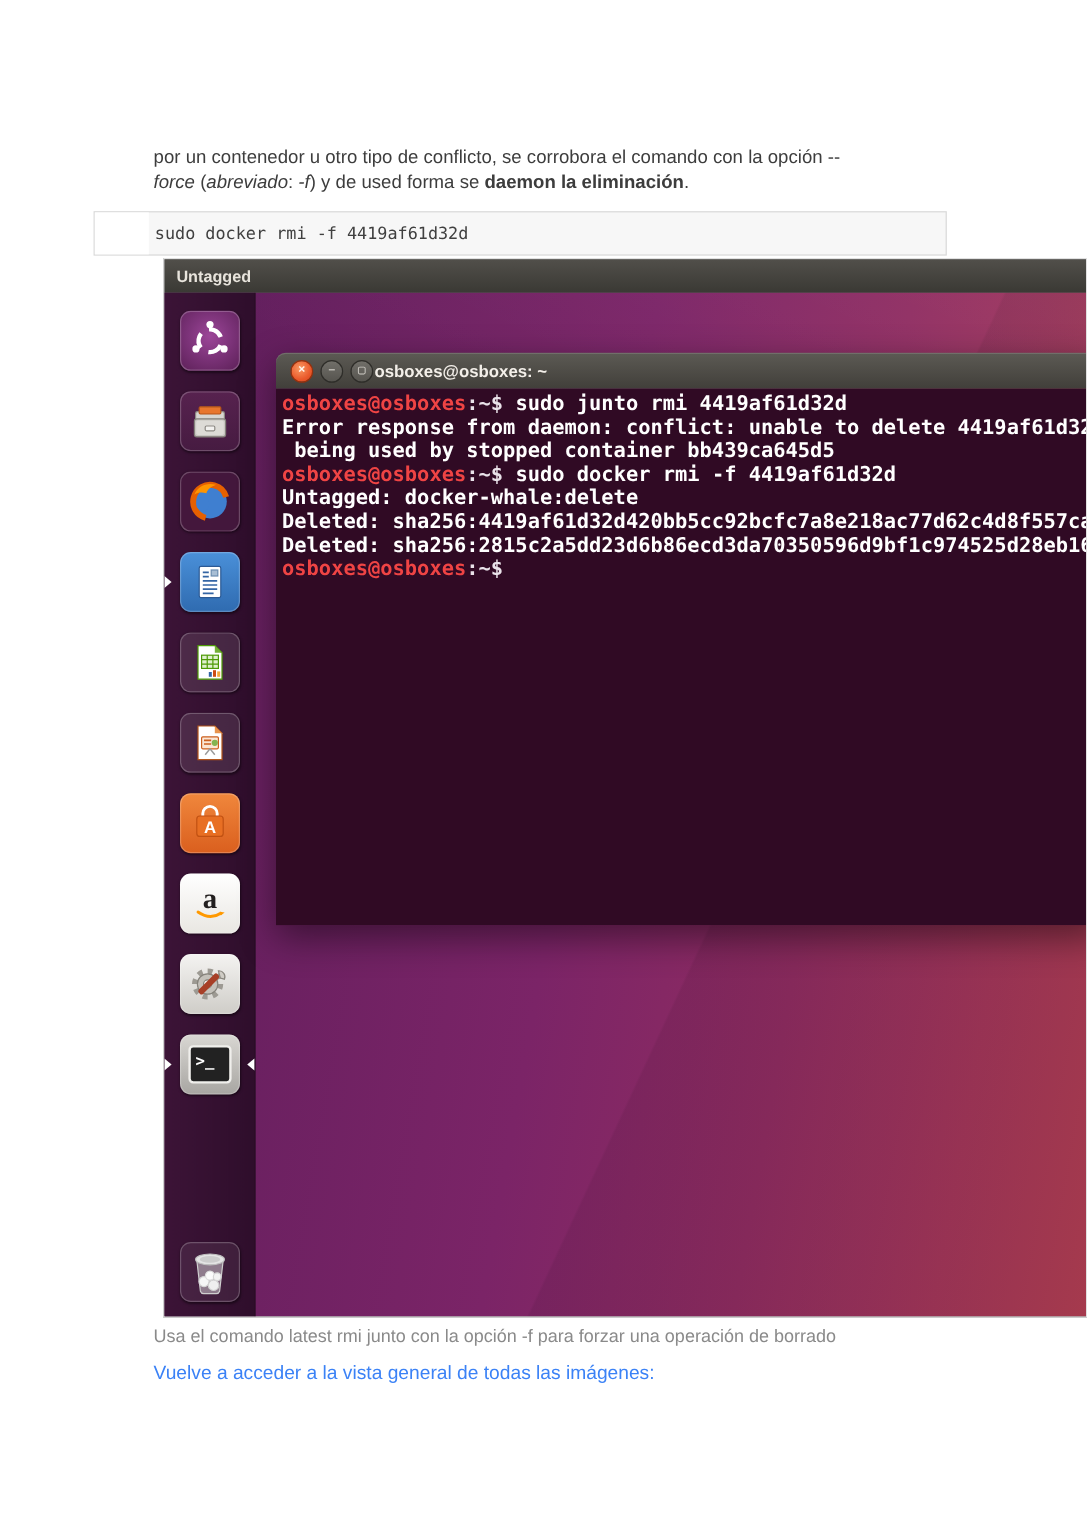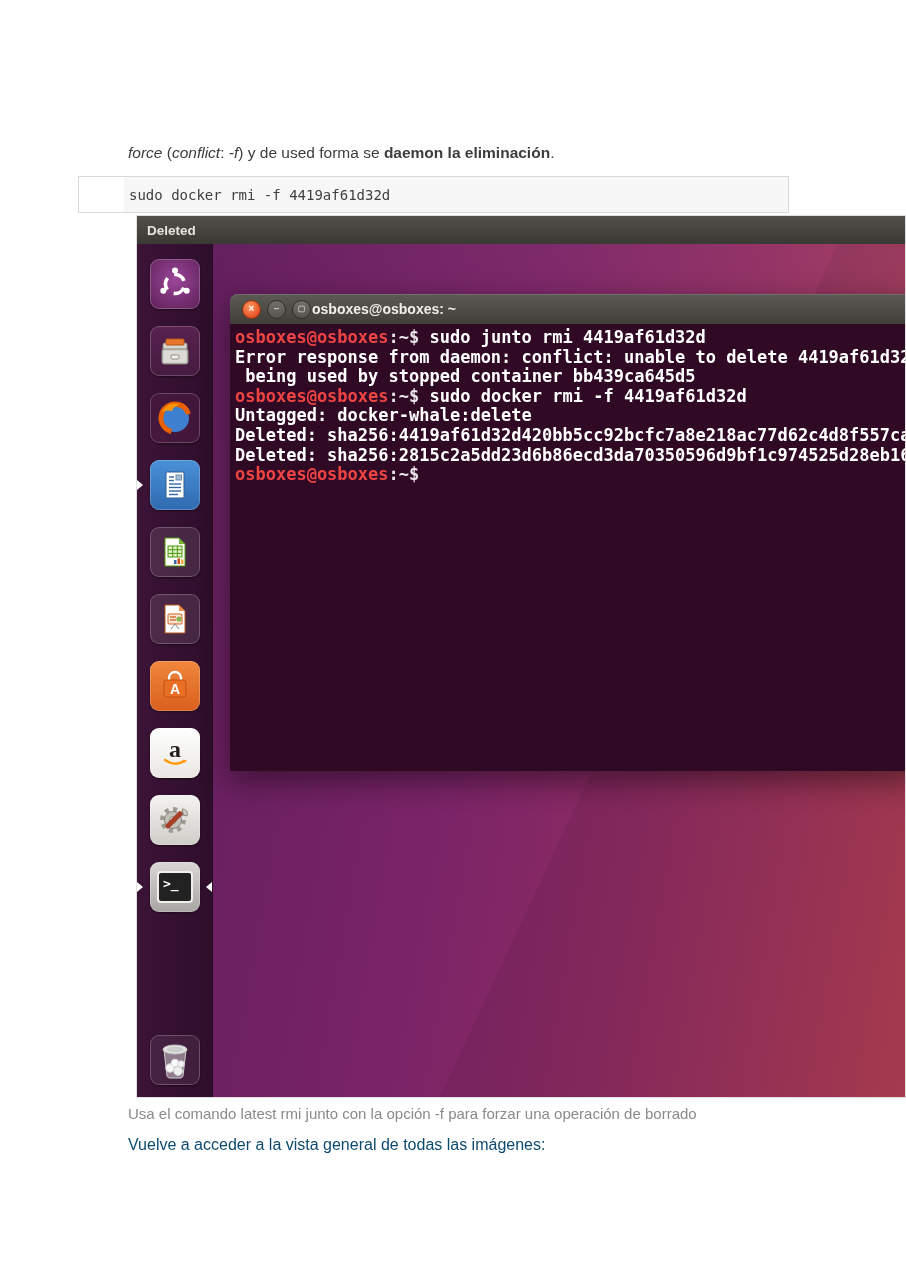--- a/index.html
+++ b/index.html
@@ -74,37 +74,37 @@
          font-family:"DejaVu Sans Mono", monospace;font-weight:bold;
          font-size:17px;line-height:19.6px;color:#ffffff;}
   .tline{white-space:pre;}
   .tuser{color:#ef4444;}
   .tprompt{color:#e9e2e9;}
   .tcmd,.tout{color:#ffffff;}
   
   .caption{position:absolute;left:128px;top:1105px;width:720px;
            font-size:15px;color:#8a8a8a;}
   .closing{position:absolute;left:128px;top:1136px;width:720px;
-           font-size:16px;color:#0c4a6e;}
+           font-size:16px;color:#3b82f6;}
 </style>
 </head>
 <body>
 
-<p class="intro"><br>
-<em>force</em><span> (</span><em>conflict</em><span>: </span><em>-f</em><span>) y de used forma se </span><b>daemon la eliminación</b><span>.</span></p>
+<p class="intro"><span>por un contenedor u otro tipo de conflicto, se corrobora el comando con la opción --</span><br>
+<em>force</em><span> (</span><em>abreviado</em><span>: </span><em>-f</em><span>) y de used forma se </span><b>daemon la eliminación</b><span>.</span></p>
 
 <div class="codeblock">
   <div class="gutter"></div>
   <code>sudo docker rmi -f 4419af61d32d</code>
 </div>
 
 <div class="figure">
 
   <div class="menubar">
-    <span>Deleted</span>
+    <span>Untagged</span>
   </div>
 
   <div class="desktop">
 
     <div class="launcher">
 
       <div class="tile t-dash">
         <svg width="36" height="36" viewBox="0 0 36 36">
           <circle cx="18" cy="18" r="9.5" fill="none" stroke="#ffffff" stroke-width="3.6" stroke-dasharray="12.5 7.5" transform="rotate(22 18 18)"></circle>
           <circle cx="18" cy="4.5" r="3" fill="#ffffff"></circle>

